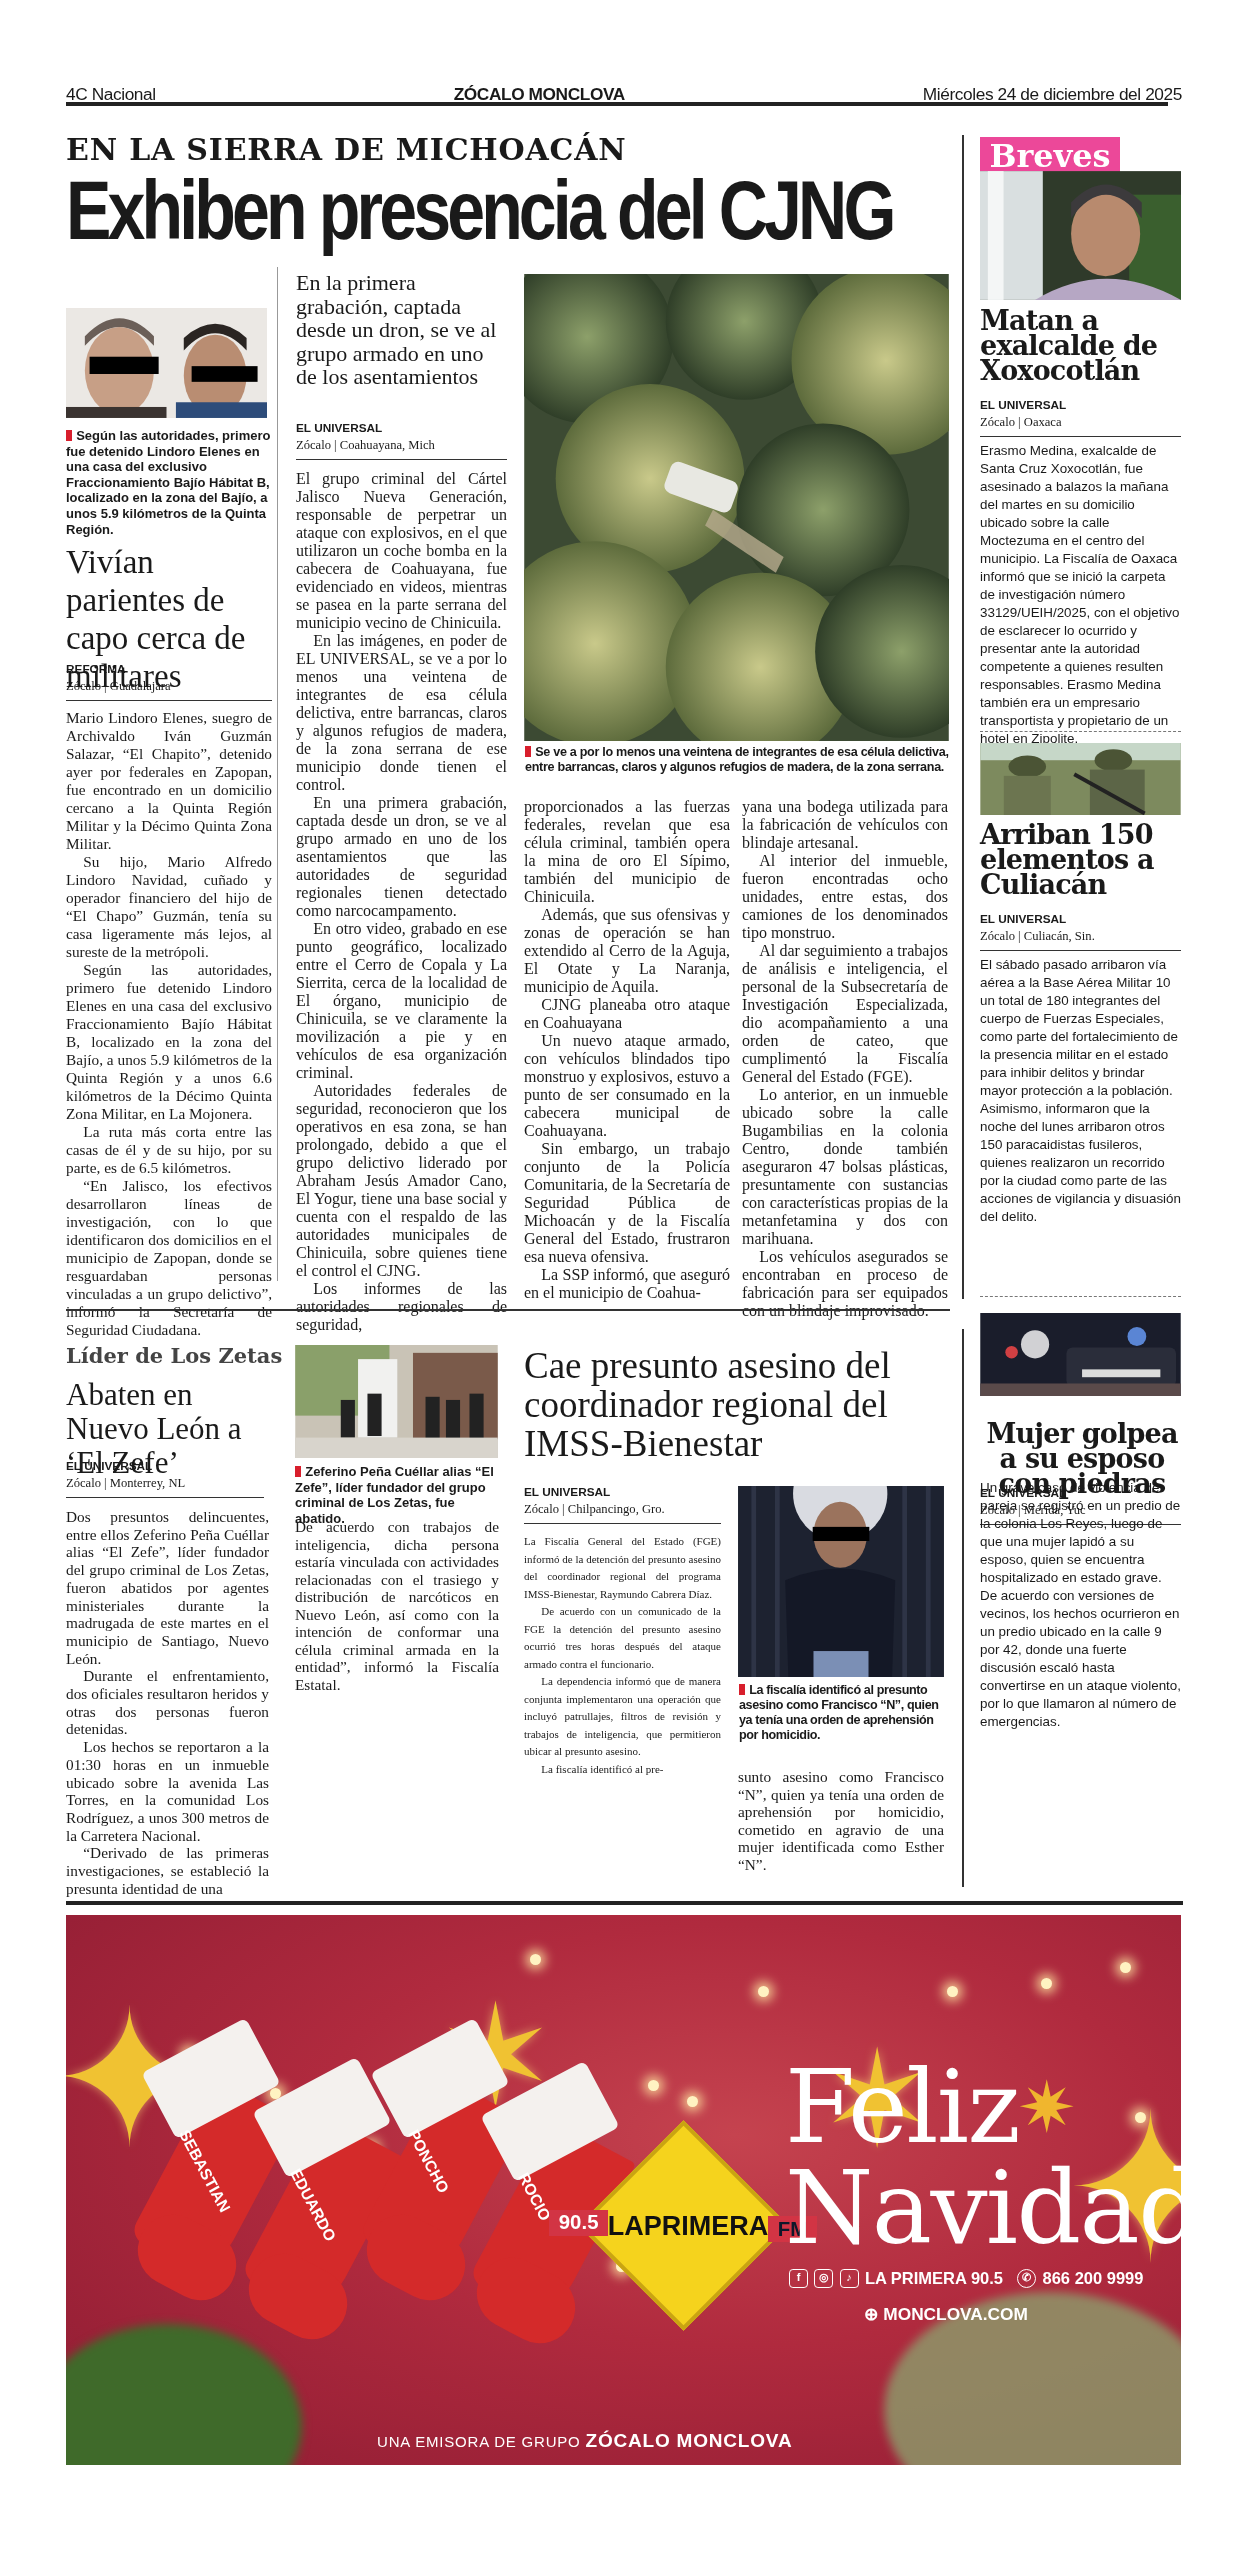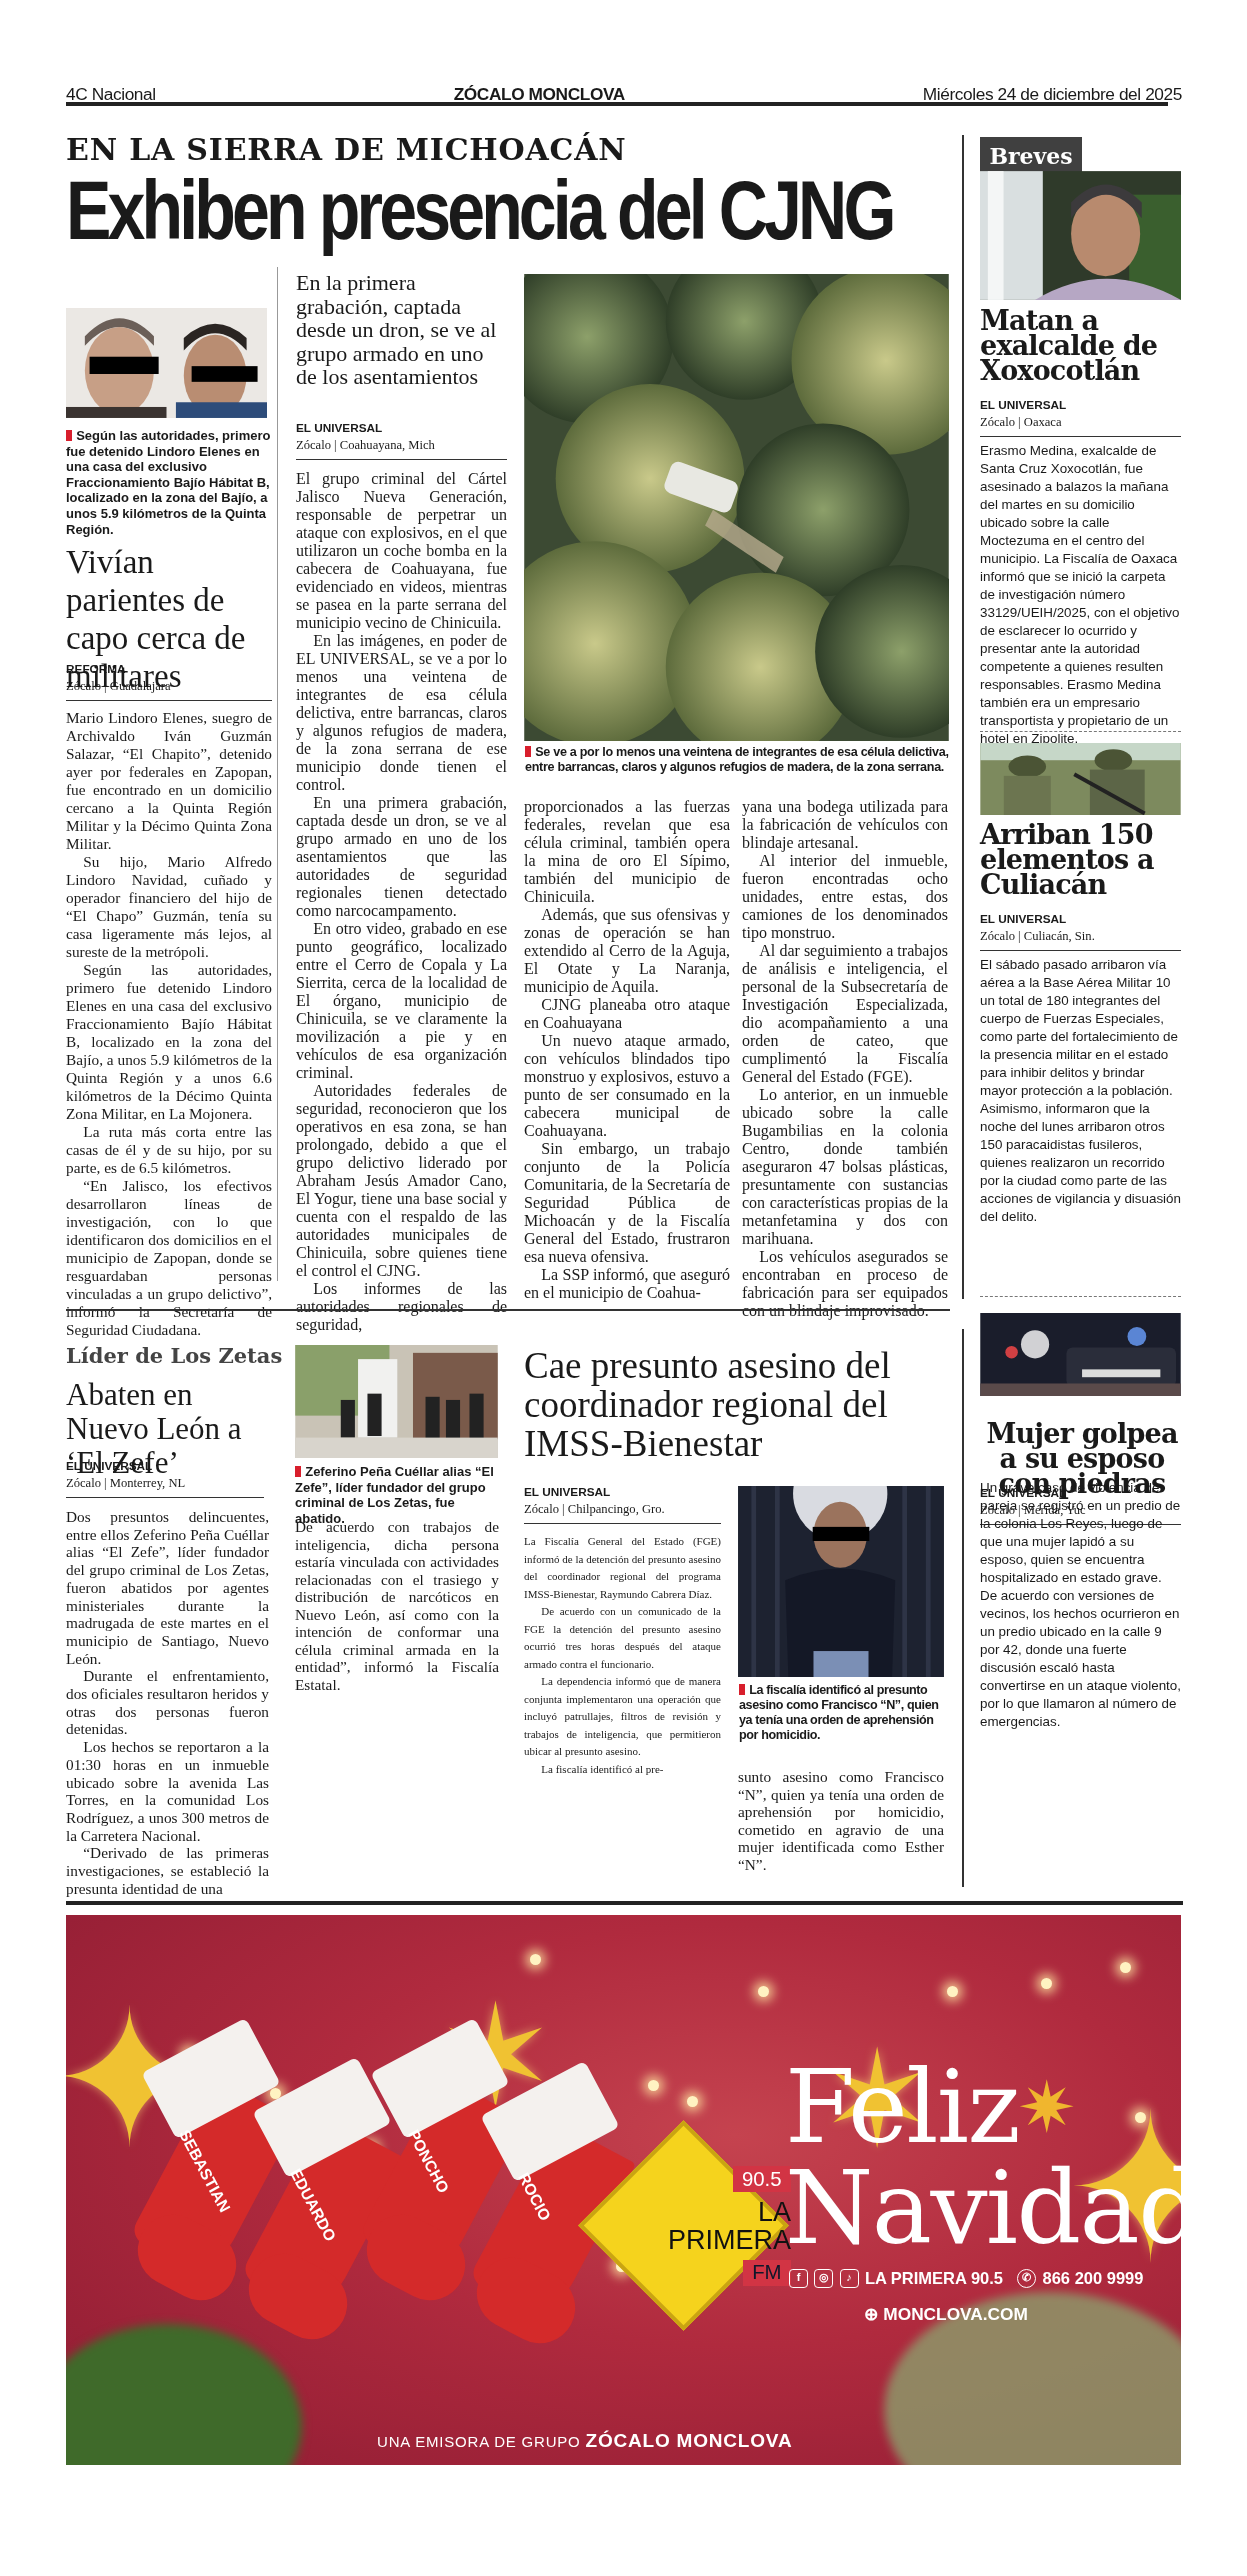--- a/index.html
+++ b/index.html
@@ -20,32 +20,32 @@
   .caption .mark { display: inline-block; width: 5.5px; height: 11px; background: #d81e2c; margin-right: 4.7px; vertical-align: -0.8px; }
   .body { font-family: "Liberation Serif", serif; font-size: 16px; line-height: 18px; text-align: justify; hyphens: manual; }
   .body p { text-indent: 0; }
   .body p + p { text-indent: 17.3px; }
   .sans-body { font-family: "Liberation Sans", sans-serif; font-size: 13.4px; line-height: 18px; }
   .sans-body p + p { text-indent: 0; }
   .hed-serif { font-family: "Liberation Serif", serif; font-size: 35px; line-height: 38px; }
   .hed-slab { font-family: "DejaVu Serif", serif; font-weight: bold; font-size: 27px; line-height: 25px; letter-spacing: -0.8px; }
   .agency { font-family: "Liberation Sans", sans-serif; font-weight: bold; font-size: 11.8px; }
   .dateline { font-family: "Liberation Serif", serif; font-size: 12.6px; margin-top: 3.1px; padding-bottom: 6.3px; border-bottom: 1.6px solid #333; }
-  .breves-tag { background: #404040; color: #fff; font-family: "DejaVu Serif", serif; font-weight: bold; font-size: 22px; padding: 1.6px 9.4px; line-height: 35px; }
+  .breves-tag { background: #ec4899; color: #fff; font-family: "DejaVu Serif", serif; font-weight: bold; font-size: 32px; padding: 1.6px 9.4px; line-height: 35px; }
   
   .ad { position: absolute; left: 66px; top: 1915px; width: 1115px; height: 550px; background: radial-gradient(ellipse at 60% 40%, #c5434f 0%, #b02a3e 45%, #8e1c33 100%); overflow: hidden; }
   .stocking { position: absolute; width: 118px; height: 283px; }
   .stocking .cuff { position: absolute; left: 0; top: 0; width: 118px; height: 75px; background: #f4f1ee; border-radius: 6.3px; transform: rotate(-28deg); }
   .stocking .leg { position: absolute; left: 14px; top: 47px; width: 94px; height: 181px; background: #d42a2a; border-radius: 4.7px 4.7px 47px 15.7px; transform: rotate(28deg); }
   .stocking .foot { position: absolute; left: -15.7px; top: 181px; width: 102px; height: 71px; background: #d42a2a; border-radius: 39px; transform: rotate(28deg); }
   .stocking .nm { position: absolute; left: 39px; top: 86px; color: #fff; font-family: "Liberation Sans", sans-serif; font-weight: bold; font-size: 15.7px; transform: rotate(62deg); transform-origin: left top; white-space: nowrap; }
   .star { position: absolute; color: #f0c232; text-shadow: 0 0 9.4px rgba(255,220,120,.6); line-height: 1; }
   .bulb { position: absolute; width: 11px; height: 11px; border-radius: 50%; background: #fff3c2; box-shadow: 0 0 11px 4.7px rgba(255,230,160,.8); }
   .logo-diamond { position: absolute; left: 543px; top: 236px; width: 149px; height: 149px; transform: rotate(45deg); background: #f5d31d; border: 4.7px solid #c9a412; }
-  .logo-inner { position: absolute; left: 543px; top: 220px; width: 216px; height: 216px; display: flex; flex-direction: column; align-items: flex-end; justify-content: center; font-family: "Liberation Sans", sans-serif; font-weight: normal; }
+  .logo-inner { position: absolute; left: 543px; top: 220px; width: 216px; height: 216px; display: flex; flex-direction: row; align-items: center; justify-content: center; font-family: "Liberation Sans", sans-serif; font-weight: bold; }
   .logo-freq { background: #d23444; color: #fff; font-size: 20.4px; padding: 1.6px 9.4px; margin-bottom: 6.3px; }
   .logo-name1 { font-size: 27px; color: #111; line-height: 27px; }
   .logo-name2 { font-size: 27px; color: #111; line-height: 28px; }
   .logo-fm { background: #d23444; color: #0f172a; font-size: 20.4px; padding: 1.6px 9.4px; margin-top: 6.3px; }
   .feliz { position: absolute; left: 719px; top: 142px; color: #fff; font-family: "DejaVu Serif", serif; font-size: 101px; line-height: 101px; letter-spacing: -1.6px; }
   .feliz .l2 { display: block; }
   .ad-contact { position: absolute; left: 723px; top: 354px; width: 370px; color: #fff; font-family: "Liberation Sans", sans-serif; font-weight: bold; font-size: 16.5px; display: flex; align-items: center; gap: 6.3px; }
   .soc { display: inline-block; width: 19px; height: 19px; border: 1.6px solid #fff; border-radius: 3.9px; text-align: center; font-size: 11px; line-height: 15.7px; }
   .ad-web { position: absolute; left: 798px; top: 389px; color: #fff; font-family: "Liberation Sans", sans-serif; font-weight: bold; font-size: 17.3px; }
   .ad-foot { position: absolute; left: 311px; top: 515px; color: #fff; font-family: "Liberation Sans", sans-serif; font-size: 15px; letter-spacing: 0.8px; }

